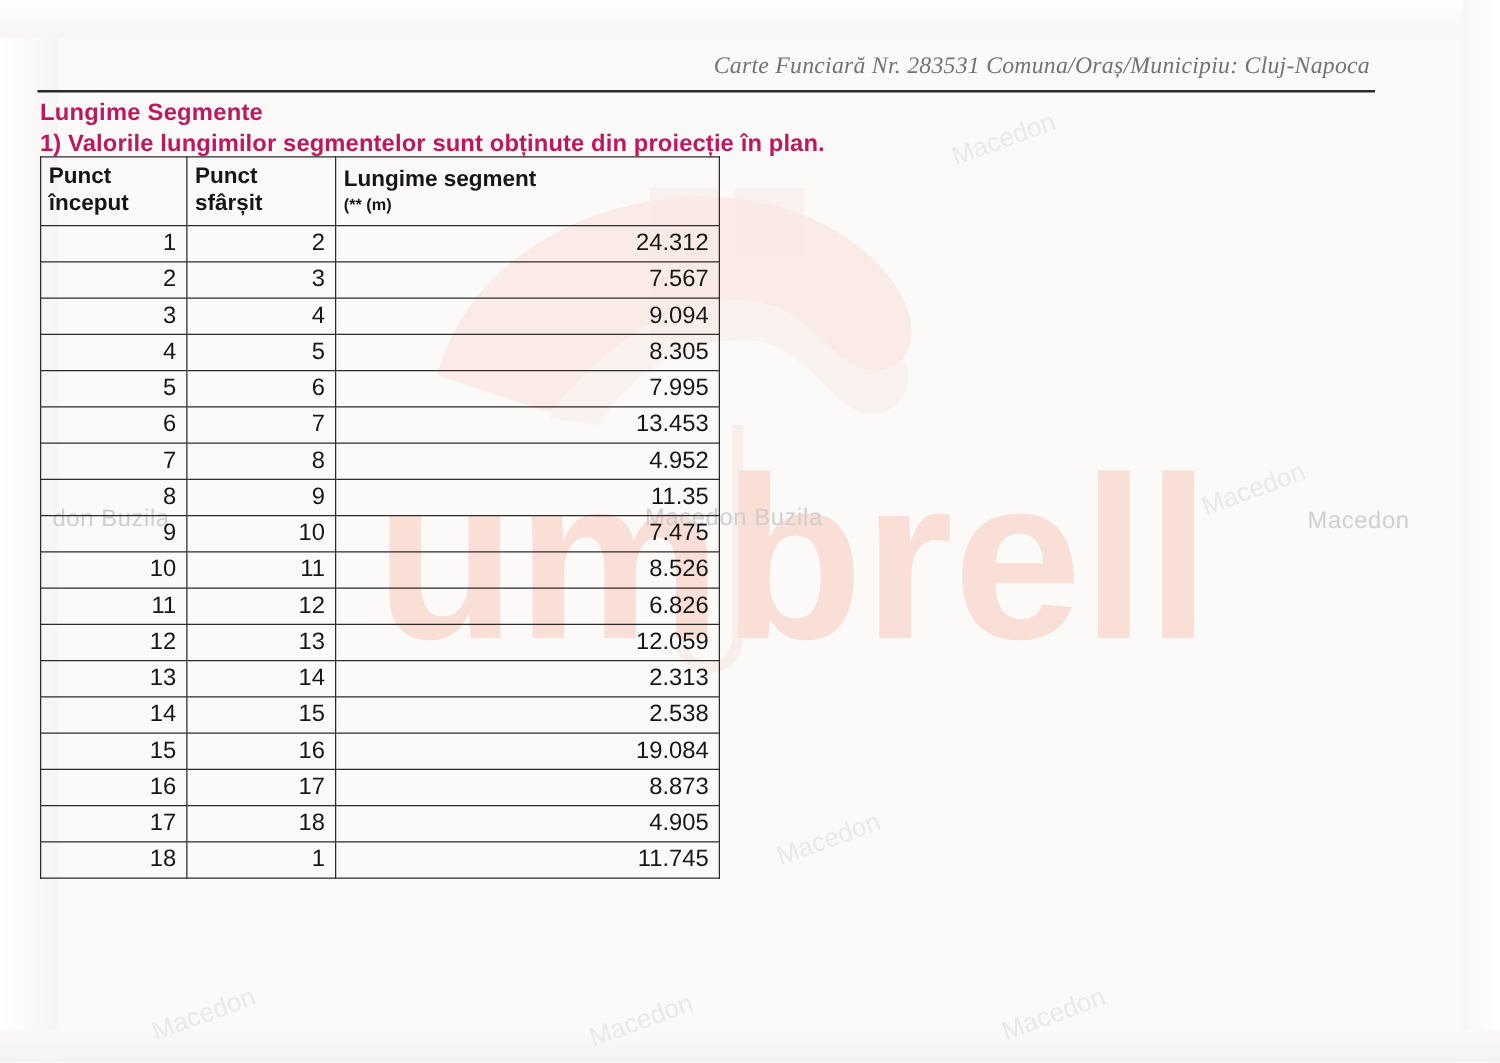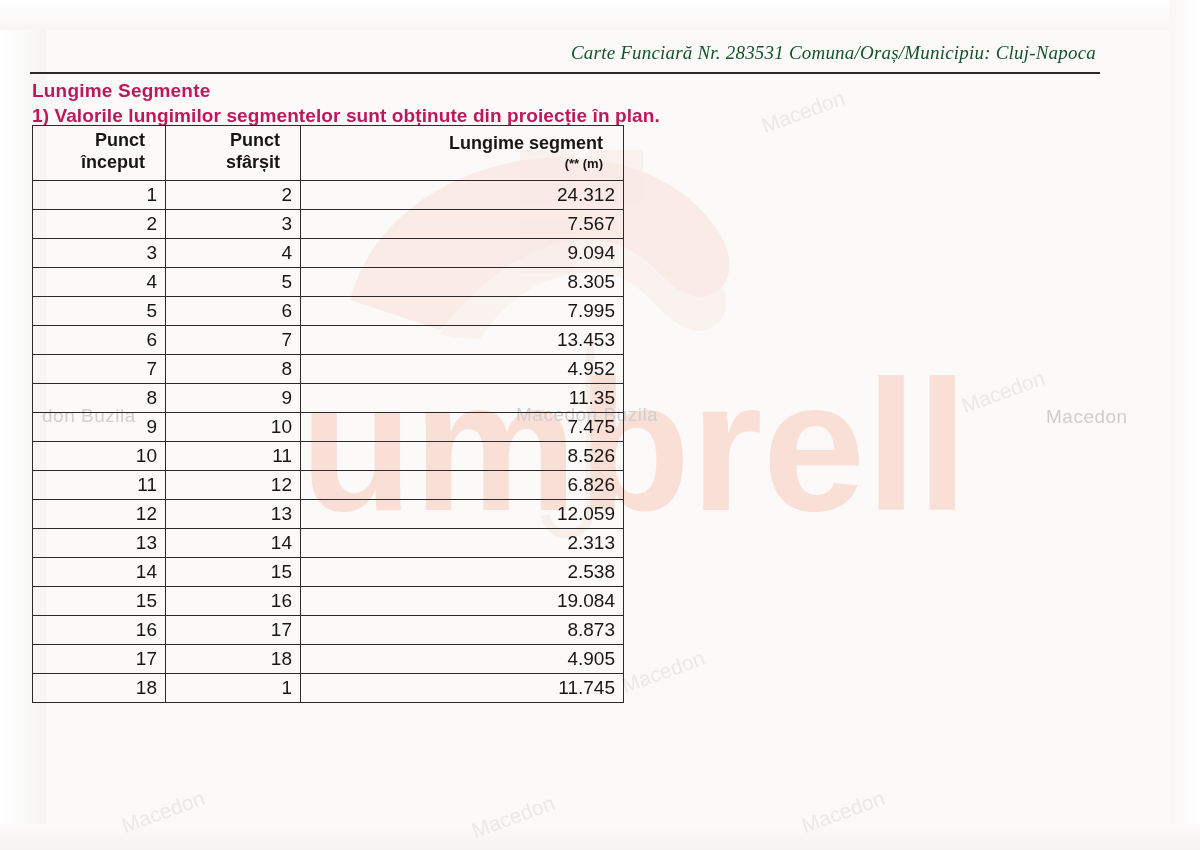--- a/index.html
+++ b/index.html
@@ -95,21 +95,21 @@
   
   .doc-header {
     position: absolute;
     left: 0;
     top: 42px;
     width: 1096px;
     text-align: right;
     font-family: "Liberation Serif", serif;
     font-style: italic;
     font-size: 19px;
-    color: #14532d;
+    color: #737373;
     letter-spacing: 0.2px;
   }
   .header-rule {
     position: absolute;
     left: 30px;
     top: 72px;
     width: 1070px;
     height: 2px;
     background: #2a2a2a;
   }
@@ -143,23 +143,23 @@
     color: #161616;
   }
   table.seg-table th,
   table.seg-table td {
     border: 1.6px solid #2b2b2b;
     padding: 1px 8px;
     line-height: 1.22;
   }
   table.seg-table th {
     font-weight: bold;
-    text-align: right;
+    text-align: left;
     font-size: 18px;
-    padding: 4px 20px 6px 6px;
+    padding: 4px 4px 6px 6px;
   }
   th.col-start { width: 106px; }
   th.col-end   { width: 108px; }
   th.col-len   { width: 296px; }
   .unit-line {
     display: block;
     font-size: 13px;
     font-weight: bold;
     margin-top: 1px;
   }

